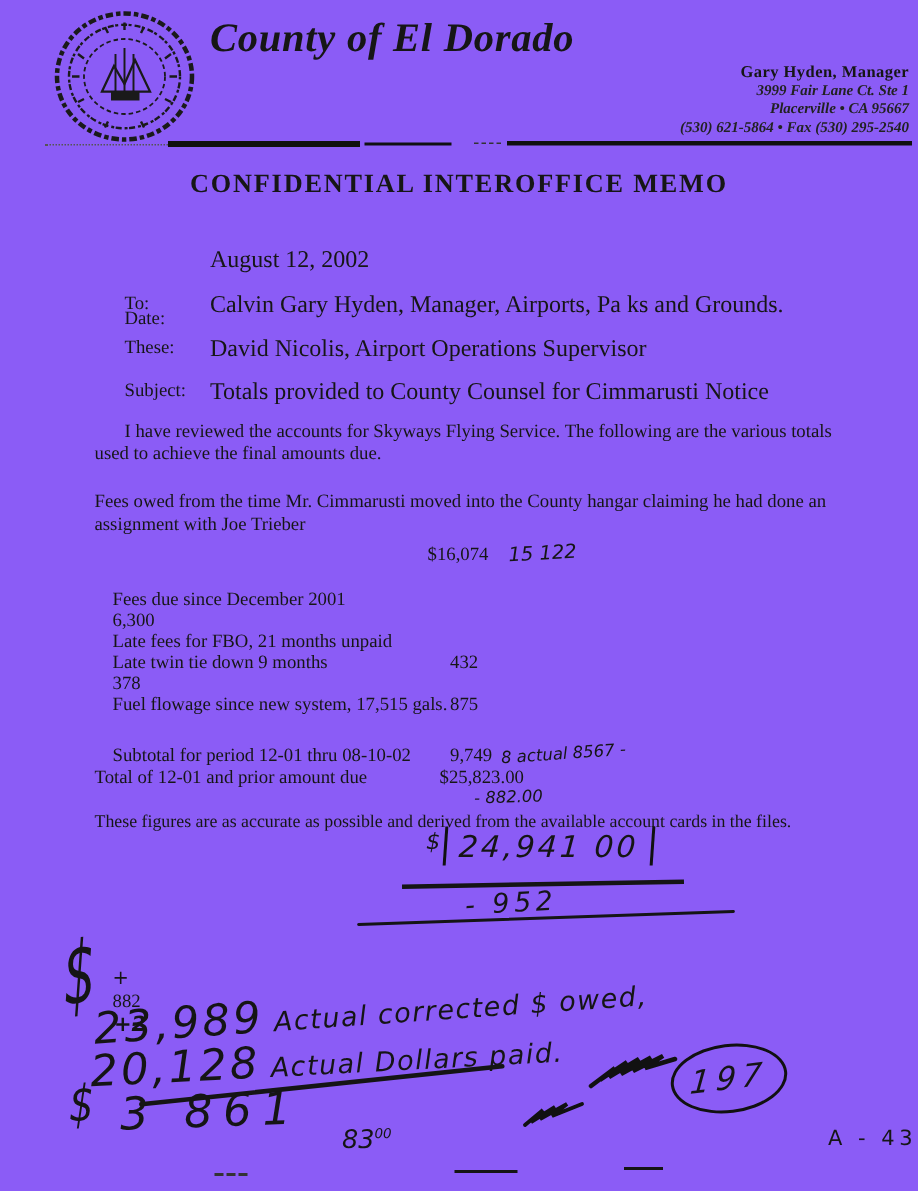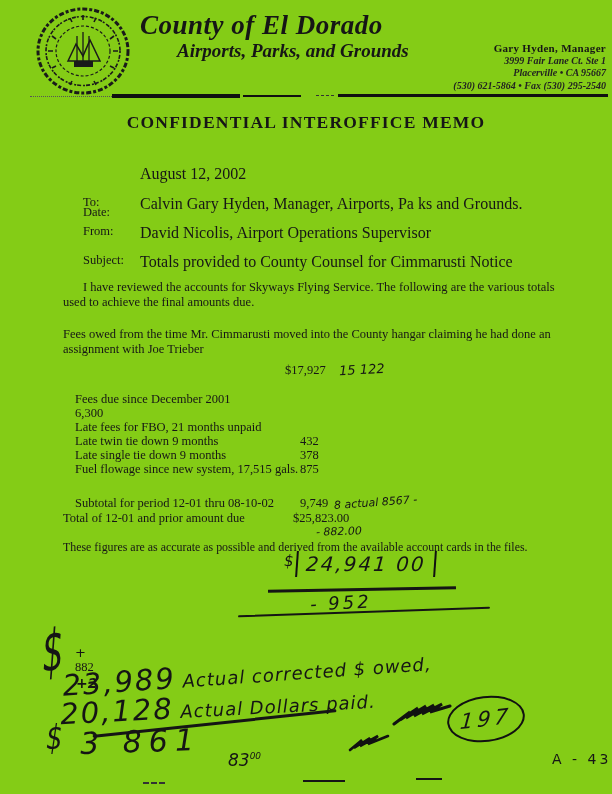--- a/index.html
+++ b/index.html
@@ -1,16 +1,16 @@
 <!DOCTYPE html>
 <html><head>
 <meta charset="utf-8">
 <style>
   html,body{margin:0;padding:0;background:#e8e8e8;}
-  .page{position:relative;width:612px;height:794px;margin:0 auto;background:#84cc16;
+  .page{position:relative;width:612px;height:794px;margin:0 auto;background:#8b5cf6;
         font-family:"Liberation Serif",serif;color:#161616;overflow:hidden;}
   .abs{position:absolute;}
   
   .org-title{font-size:27px;font-weight:bold;font-style:italic;letter-spacing:.5px;}
   .dept-title{font-size:19px;font-weight:bold;font-style:italic;}
   .contact{text-align:right;line-height:12.5px;}
   .contact .mgr{font-size:11px;font-weight:bold;letter-spacing:.3px;}
   .contact .adr{font-size:10px;font-style:italic;font-weight:bold;color:#222;}
   .ruleseg{background:#101010;}
   
@@ -44,51 +44,50 @@
       <ellipse cx="53" cy="45" rx="37" ry="34.5" fill="none" stroke="#1a1a1a" stroke-width="1.6" stroke-dasharray="2 2 4 1"></ellipse>
       <ellipse cx="53" cy="45" rx="27" ry="25" fill="none" stroke="#1a1a1a" stroke-width="1.2" stroke-dasharray="3 2"></ellipse>
       <path d="M38 55 L46 38 L53 50 L60 34 L70 55 Z" fill="none" stroke="#1a1a1a" stroke-width="1.5"></path>
       <path d="M47 55 L47 30 M53 55 L53 26 M59 55 L59 30" stroke="#1a1a1a" stroke-width="1.3"></path>
       <rect x="44" y="55" width="19" height="6" fill="#1a1a1a"></rect>
       <path d="M22 30 l4 3 M18 45 l5 0 M22 62 l4 -2 M84 30 l-4 3 M88 45 l-5 0 M84 62 l-4 -2 M40 12 l2 4 M53 9 l0 5 M66 12 l-2 4 M40 79 l2 -4 M66 79 l-2 -4" stroke="#1a1a1a" stroke-width="1.6"></path>
     </svg>
   </div>
 
   <div class="abs org-title" style="left:140px;top:10px;">County of El Dorado</div>
-  <div class="abs dept-title" style="left:177px;top:40px;">Airports, Parks, and Grounds</div>
 
   <div class="abs contact" style="right:6px;top:42px;width:240px;">
     <div class="mgr">Gary Hyden, Manager</div>
     <div class="adr">3999 Fair Lane Ct. Ste 1</div>
     <div class="adr">Placerville • CA 95667</div>
     <div class="adr">(530) 621-5864 • Fax (530) 295-2540</div>
   </div>
 
   <div class="abs" style="left:30px;top:96px;width:82px;border-top:1.5px dotted #555;"></div>
   <div class="abs ruleseg" style="left:112px;top:94px;width:128px;height:3.5px;"></div>
   <div class="abs ruleseg" style="left:243px;top:95px;width:58px;height:1.5px;"></div>
   <div class="abs" style="left:316px;top:95px;width:18px;border-top:1.5px dashed #333;"></div>
   <div class="abs ruleseg" style="left:338px;top:94px;width:270px;height:2.8px;"></div>
 
   <div class="abs memo-title" style="left:0;top:112px;">CONFIDENTIAL INTEROFFICE MEMO</div>
 
   <div class="abs field-label" style="left:83px;top:165px;margin-top:40px;">Date:</div>
   <div class="abs field-value" style="left:140px;top:165px;">August 12, 2002</div>
   <div class="abs field-label" style="left:83px;top:195px;">To:</div>
   <div class="abs field-value" style="left:140px;top:195px;">Calvin Gary Hyden, Manager, Airports, Pa ks and Grounds.</div>
-  <div class="abs field-label" style="left:83px;top:224px;">From:</div>
+  <div class="abs field-label" style="left:83px;top:224px;">These:</div>
   <div class="abs field-value" style="left:140px;top:224px;">David Nicolis, Airport Operations Supervisor</div>
   <div class="abs field-label" style="left:83px;top:253px;">Subject:</div>
   <div class="abs field-value" style="left:140px;top:253px;">Totals provided to County Counsel for Cimmarusti Notice</div>
 
   <div class="abs para" style="left:63px;top:280px;width:505px;text-indent:20px;">I have reviewed the accounts for Skyways Flying Service.  The following are the various totals used to achieve the final amounts due.</div>
   <div class="abs para" style="left:63px;top:327px;width:527px;">Fees owed  from the time Mr. Cimmarusti moved into the County hangar claiming he had done an assignment with Joe Trieber</div>
 
   <div class="abs" style="left:285px;top:362px;font-size:12.5px;">
-    <span>$17,927</span>
+    <span>$16,074</span>
     <span class="hw" style="font-size:13px;margin-left:10px;display:inline-block;transform:rotate(-3deg);">15 122</span>
   </div>
 
   <div class="trow" style="top:392px;">
     <span class="tlabel">Fees due since December 2001</span>
     <span></span>
   </div>
   <div class="trow" style="top:406px;">
     <span>6,300</span>
   </div>
@@ -96,21 +95,20 @@
     <span class="tlabel">Late fees for FBO, 21 months unpaid</span>
     <span class="hw hw-pre">+</span>
     <span>882</span>
     <span class="hw" style="font-size:14px;margin-left:1px;font-weight:bold;">+2</span>
   </div>
   <div class="trow" style="top:434px;">
     <span class="tlabel">Late twin tie down  9 months</span>
     <span>432</span>
   </div>
   <div class="trow" style="top:448px;">
-    <span class="tlabel">Late single tie down  9 months</span>
     <span>378</span>
   </div>
   <div class="trow" style="top:462px;">
     <span class="tlabel">Fuel flowage since new system, 17,515 gals.</span>
     <span>875</span>
   </div>
   <div class="trow" style="top:476px;margin-top:20px;">
     <span class="tlabel">Subtotal for period 12-01 thru 08-10-02</span>
     <span>9,749</span>
     <span class="hw hw-post">8 actual  8567 -</span>

